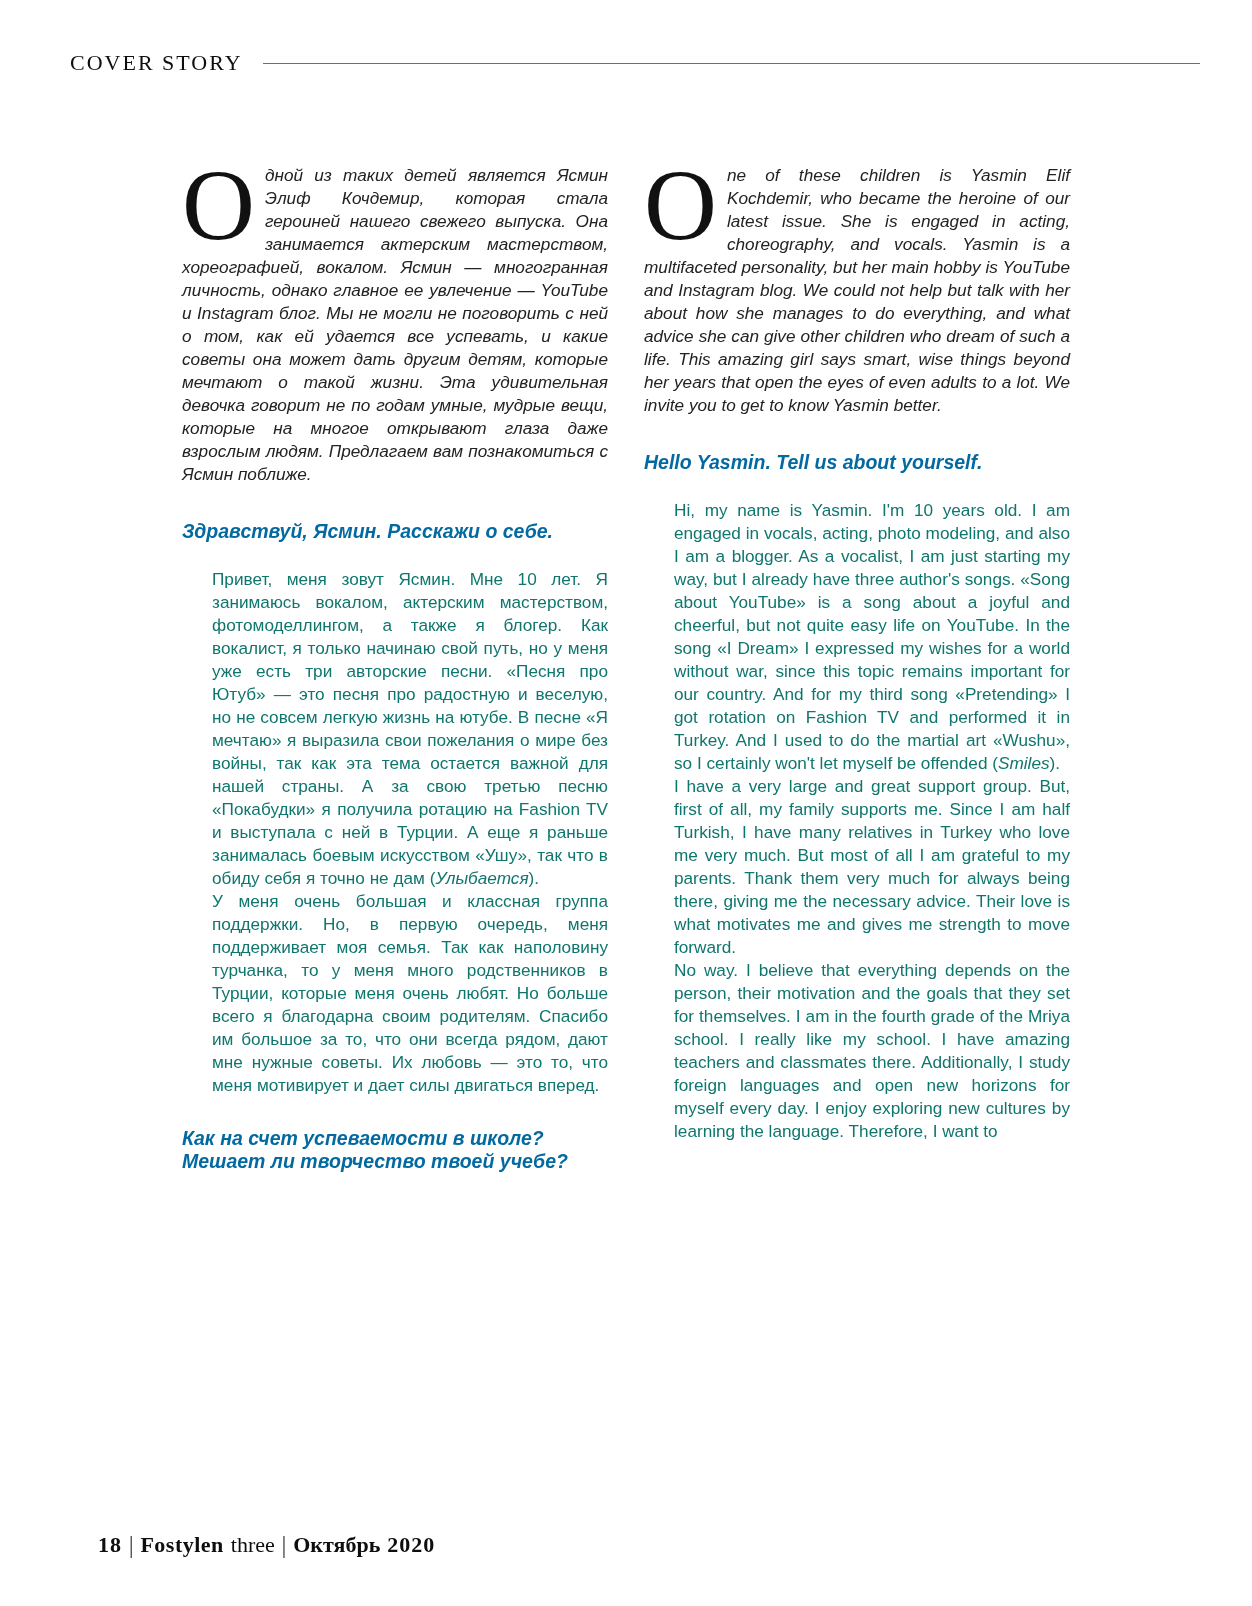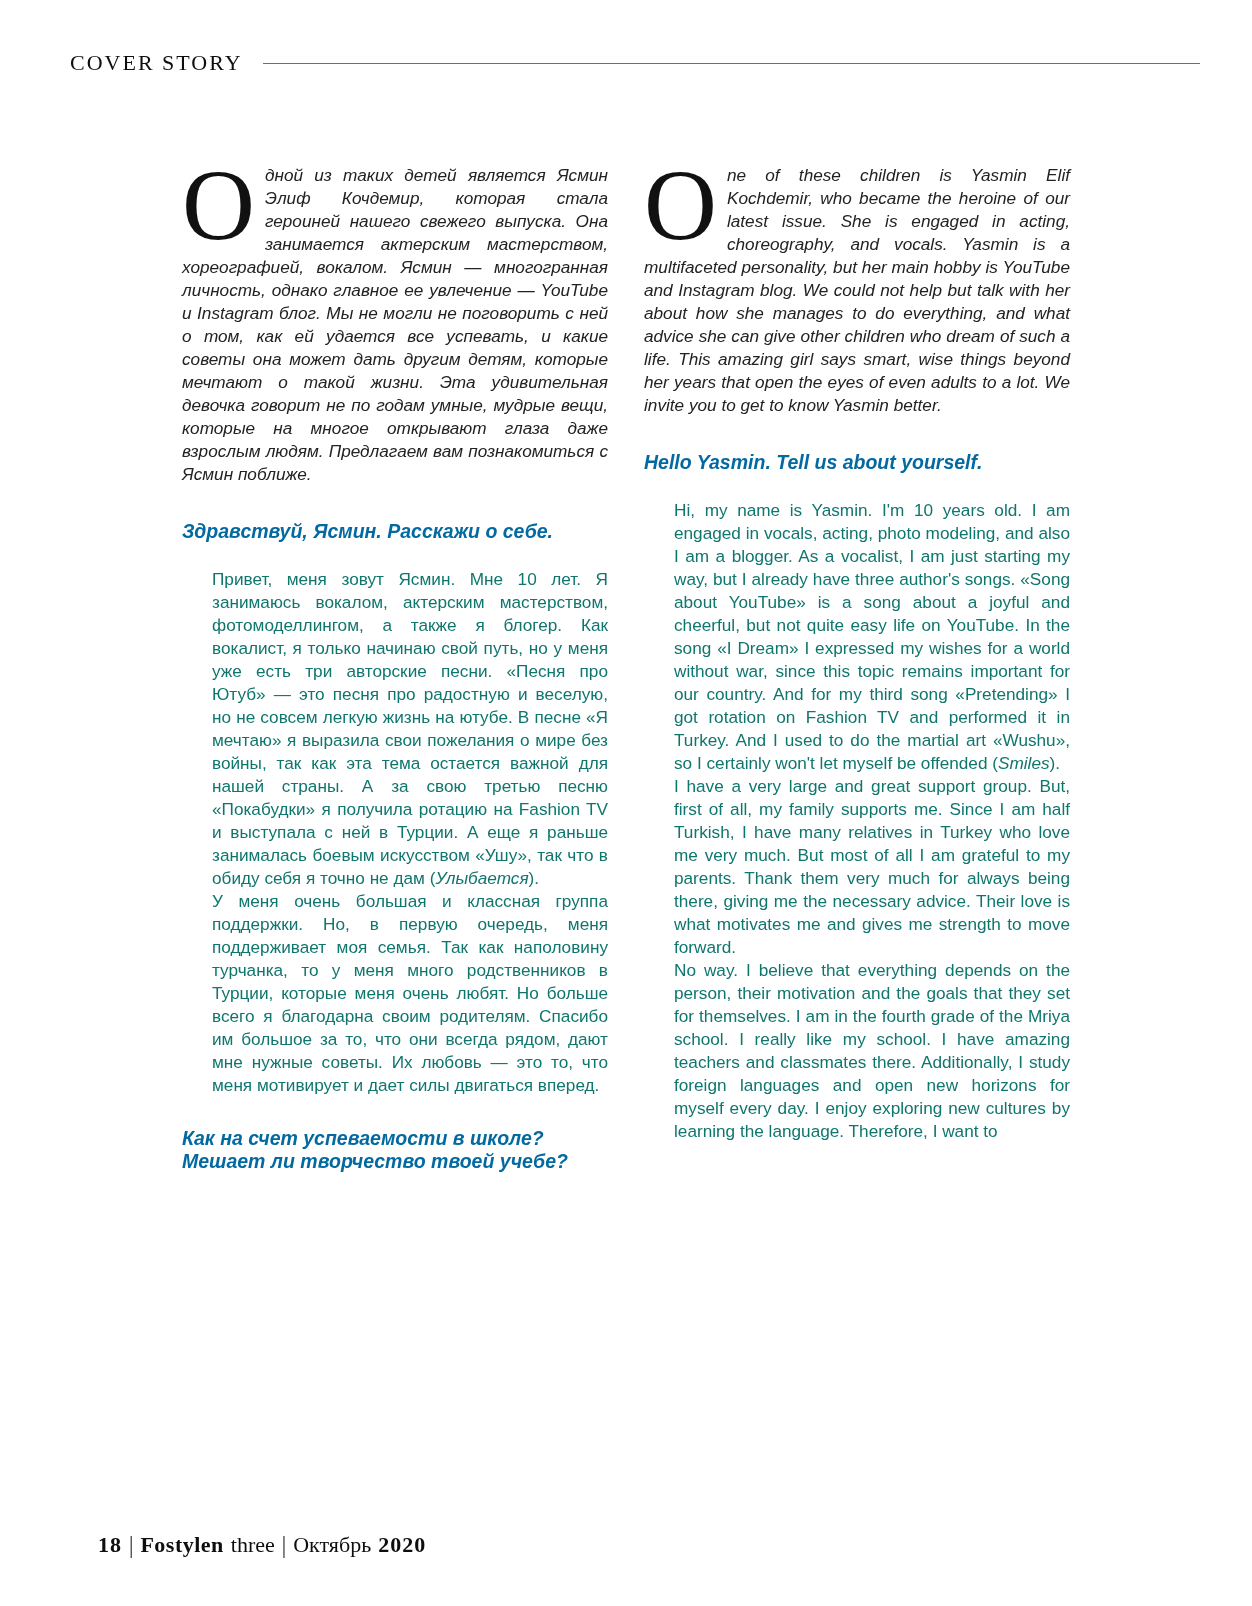--- a/index.html
+++ b/index.html
@@ -55,21 +55,21 @@
   .footer{
     position:absolute;left:74px;bottom:48px;
     font-family:"Liberation Serif",serif;
     font-size:22px;color:#0e0e0e;
     display:flex;align-items:baseline;gap:7px;margin-left:24px;
   }
   .footer .pg{font-weight:700;letter-spacing:1px;}
   .footer .sep{font-weight:300;color:#222;transform:scaleY(1.15);}
   .footer .brand{font-weight:700;letter-spacing:.5px;}
   .footer .brand-suffix{font-weight:400;}
-  .footer .issue-month{font-weight:400;}
+  .footer .issue-month{font-weight:700;}
   .footer .issue-year{font-weight:700;letter-spacing:1px;}
 </style>
 </head>
 <body>
 
 <div class="header">
   <span class="kicker">COVER STORY</span>
   <span class="header-rule"></span>
 </div>
 

